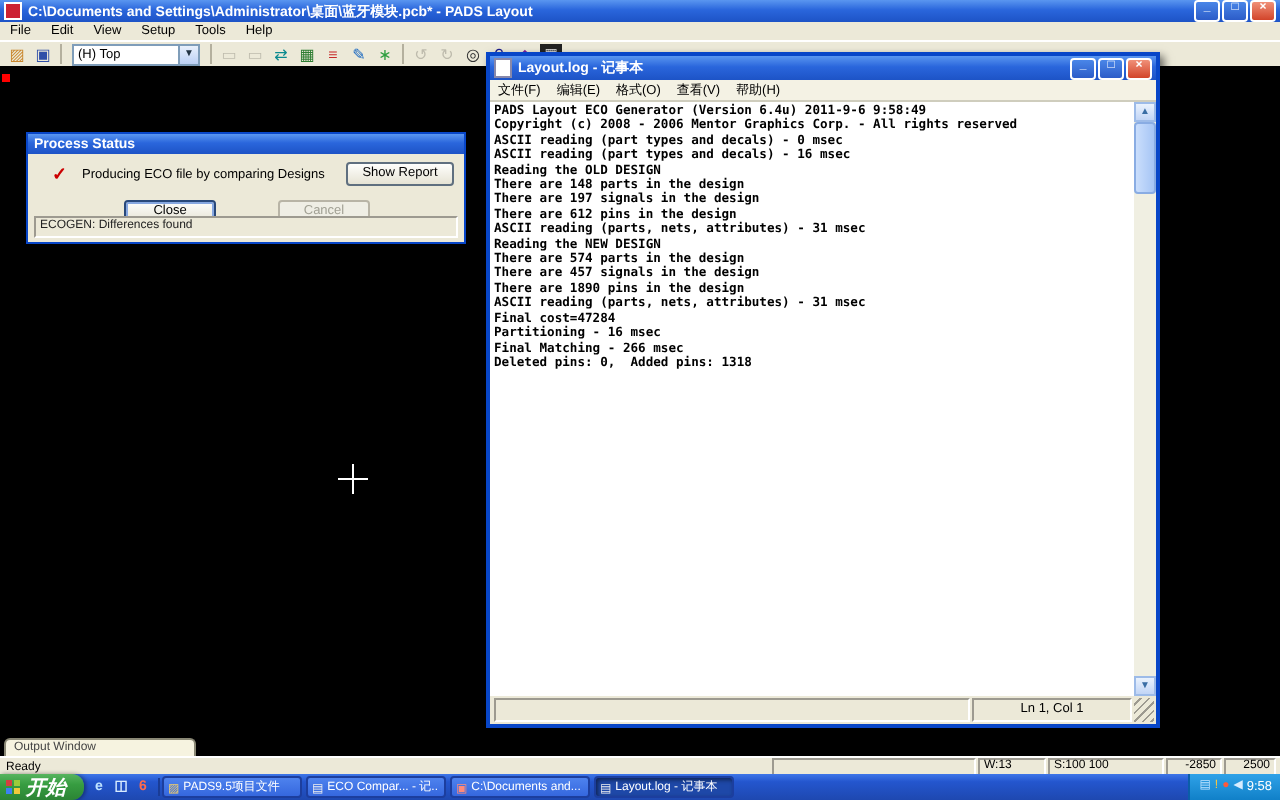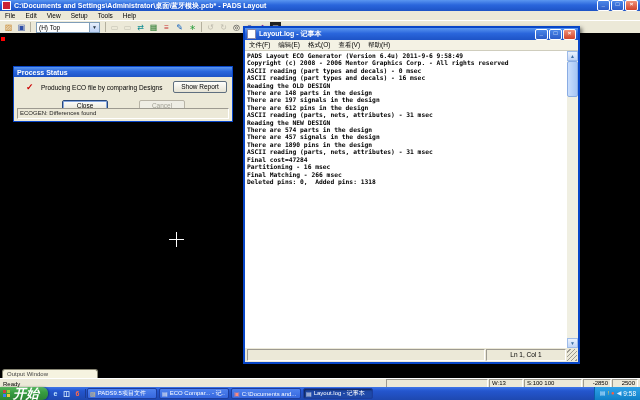--- a/index.html
+++ b/index.html
@@ -98,21 +98,21 @@
   #np-cell-main{flex:1}
   #np-cell-pos{width:72px;text-align:center}
   #np-grip{width:10px;background:
      repeating-linear-gradient(135deg,#ECE9D8 0 2px,#9D9A90 2px 3px)}
   
   #taskbar{position:absolute;left:0;top:387px;width:640px;height:13px;z-index:20;
            background:linear-gradient(180deg,#3E76E8 0%,#2456CE 30%,#1E48B0 100%);
            display:flex;align-items:center}
   #start-btn{height:13px;padding:0 9px 0 3px;border-radius:0 6px 6px 0;display:flex;align-items:center;
              background:linear-gradient(180deg,#57B45F 0%,#379D41 40%,#2B8434 100%);
-             color:#fff;font-style:italic;font-weight:bold;font-size:13px;
+             color:#fff;font-style:italic;font-weight:bold;font-size:10px;
              box-shadow:1px 0 2px rgba(0,0,0,.4)}
   #start-flag{width:7px;height:7px;margin-right:3px;position:relative;flex:0 0 auto;
               background:
                linear-gradient(#D43F3F,#D43F3F) 0 0/3px 3px no-repeat,
                linear-gradient(#9CCB3B,#9CCB3B) 4px 0/3px 3px no-repeat,
                linear-gradient(#3C81F3,#3C81F3) 0 4px/3px 3px no-repeat,
                linear-gradient(#F0C93C,#F0C93C) 4px 4px/3px 3px no-repeat}
   #quick-launch{display:flex;align-items:center;padding:0 3px;gap:2px;border-right:1px solid #1A3C96}
   #quick-launch div{width:9px;height:9px;font-size:7px;line-height:9px;text-align:center;font-weight:bold}
   .taskbtn{width:70px;height:11px;margin:0 1px;border:1px solid #1C3E9E;border-radius:2px;

